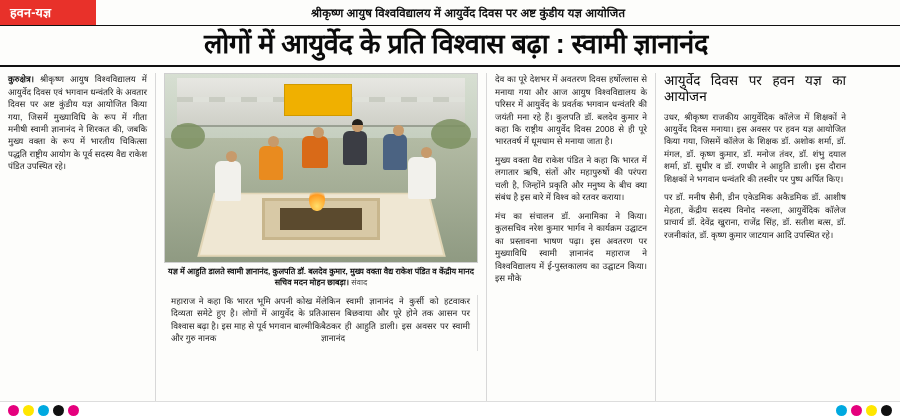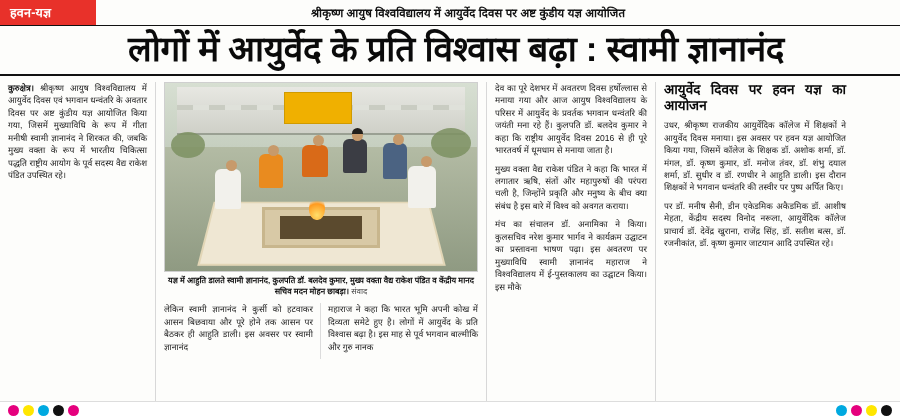--- a/index.html
+++ b/index.html
@@ -52,21 +52,21 @@
     letter-spacing: 0.1px;
   }
 
   
   .headline-wrap {
     border-bottom: 2px solid #111;
     padding: 4px 0 6px 0;
   }
   .headline {
     text-align: center;
-    font-size: 35px;
+    font-size: 27px;
     line-height: 1.08;
     font-weight: bold;
     color: #0a0a0a;
     letter-spacing: -0.3px;
     padding: 0 8px;
     margin-left: 12px;
   }
 
   
   .body-area {
@@ -149,21 +149,21 @@
     font-weight: bold;
     color: #111;
     line-height: 1.35;
     padding: 4px 2px 6px 2px;
     text-align: center;
   }
   .caption .credit { font-weight: normal; color: #444; }
 
   .sub-head {
     font-size: 13.5px;
-    font-weight: bold;
+    font-weight: normal;
     line-height: 1.2;
     color: #0a0a0a;
     margin: 0 0 5px 0;
   }
 
   .two-sub {
     display: flex;
   }
   .two-sub .sc { width: 50%; }
   .two-sub .sc-left { padding-right: 7px; border-right: 1px solid #dcdcdc; }
@@ -246,33 +246,33 @@
         </div>
         <div class="flame"></div>
       </div>
 
       <div class="caption">
         <span>यज्ञ में आहुति डालते स्वामी ज्ञानानंद, कुलपति डॉ. बलदेव कुमार, मुख्य वक्ता वैद्य राकेश पंडित व केंद्रीय मानद सचिव मदन मोहन छाबड़ा।</span>
         <span class="credit">संवाद</span>
       </div>
 
       <div class="two-sub">
+        <div class="sc sc-right col">
+          <p>महाराज ने कहा कि भारत भूमि अपनी कोख में दिव्यता समेटे हुए है। लोगों में आयुर्वेद के प्रति विश्वास बढ़ा है। इस माह से पूर्व भगवान बाल्मीकि और गुरु नानक</p>
+        </div>
         <div class="sc sc-left col">
           <p>लेकिन स्वामी ज्ञानानंद ने कुर्सी को हटवाकर आसन बिछवाया और पूरे होने तक आसन पर बैठकर ही आहुति डाली। इस अवसर पर स्वामी ज्ञानानंद</p>
         </div>
-        <div class="sc sc-right col">
-          <p>महाराज ने कहा कि भारत भूमि अपनी कोख में दिव्यता समेटे हुए है। लोगों में आयुर्वेद के प्रति विश्वास बढ़ा है। इस माह से पूर्व भगवान बाल्मीकि और गुरु नानक</p>
-        </div>
       </div>
 
     </div>
 
     <div class="col col-3">
-      <p>देव का पूरे देशभर में अवतरण दिवस हर्षोल्लास से मनाया गया और आज आयुष विश्वविद्यालय के परिसर में आयुर्वेद के प्रवर्तक भगवान धन्वंतरि की जयंती मना रहे हैं। कुलपति डॉ. बलदेव कुमार ने कहा कि राष्ट्रीय आयुर्वेद दिवस 2016 से ही पूरे भारतवर्ष में धूमधाम से मनाया जाता है।</p>
-      <p>मुख्य वक्ता वैद्य राकेश पंडित ने कहा कि भारत में लगातार ऋषि, संतों और महापुरुषों की परंपरा चली है, जिन्होंने प्रकृति और मनुष्य के बीच क्या संबंध है इस बारे में विश्व को अवगत कराया।</p>
+      <p>देव का पूरे देशभर में अवतरण दिवस हर्षोल्लास से मनाया गया और आज आयुष विश्वविद्यालय के परिसर में आयुर्वेद के प्रवर्तक भगवान धन्वंतरि की जयंती मना रहे हैं। कुलपति डॉ. बलदेव कुमार ने कहा कि राष्ट्रीय आयुर्वेद दिवस 2008 से ही पूरे भारतवर्ष में धूमधाम से मनाया जाता है।</p>
+      <p>मुख्य वक्ता वैद्य राकेश पंडित ने कहा कि भारत में लगातार ऋषि, संतों और महापुरुषों की परंपरा चली है, जिन्होंने प्रकृति और मनुष्य के बीच क्या संबंध है इस बारे में विश्व को रतवर कराया।</p>
       <p>मंच का संचालन डॉ. अनामिका ने किया। कुलसचिव नरेश कुमार भार्गव ने कार्यक्रम उद्घाटन का प्रस्तावना भाषण पढ़ा। इस अवतरण पर मुख्याविधि स्वामी ज्ञानानंद महाराज ने विश्वविद्यालय में ई-पुस्तकालय का उद्घाटन किया। इस मौके</p>
     </div>
 
     <div class="col col-4">
       <div class="sub-head">आयुर्वेद दिवस पर हवन यज्ञ का आयोजन</div>
       <p>उधर, श्रीकृष्ण राजकीय आयुर्वेदिक कॉलेज में शिक्षकों ने आयुर्वेद दिवस मनाया। इस अवसर पर हवन यज्ञ आयोजित किया गया, जिसमें कॉलेज के शिक्षक डॉ. अशोक शर्मा, डॉ. मंगल, डॉ. कृष्ण कुमार, डॉ. मनोज तंवर, डॉ. शंभु दयाल शर्मा, डॉ. सुधीर व डॉ. रणधीर ने आहुति डाली। इस दौरान शिक्षकों ने भगवान धन्वंतरि की तस्वीर पर पुष्प अर्पित किए।</p>
       <p>पर डॉ. मनीष सैनी, डीन एकेडमिक अकैडमिक डॉ. आशीष मेहता, केंद्रीय सदस्य विनोद नरूला, आयुर्वेदिक कॉलेज प्राचार्य डॉ. देवेंद्र खुराना, राजेंद्र सिंह, डॉ. सतीश बत्स, डॉ. रजनीकांत, डॉ. कृष्ण कुमार जाटयान आदि उपस्थित रहे।</p>
     </div>
 
   </div>

